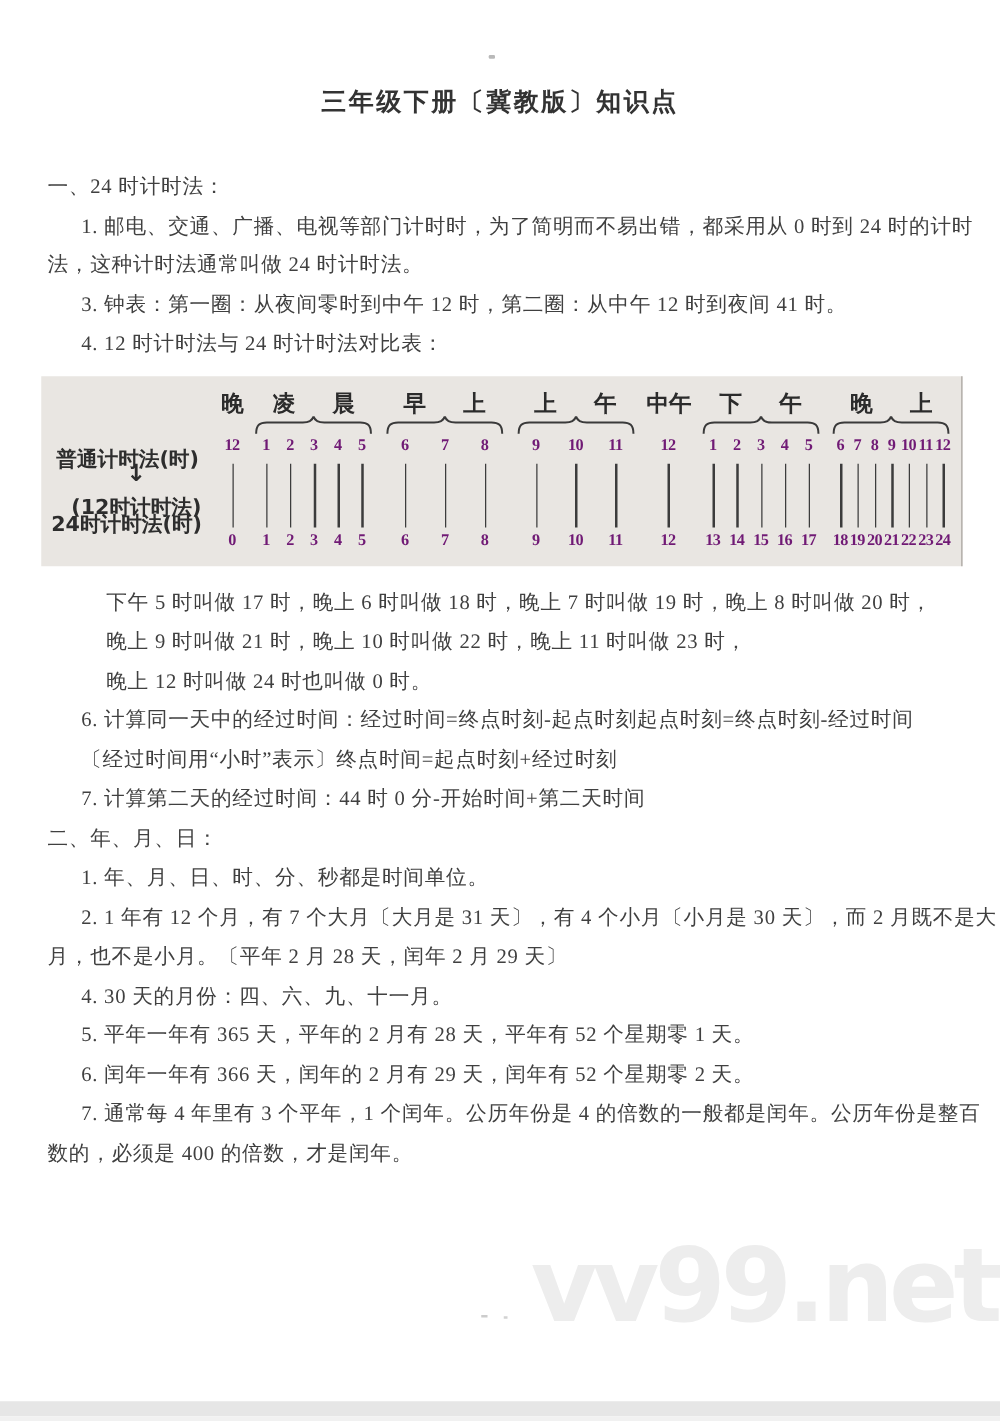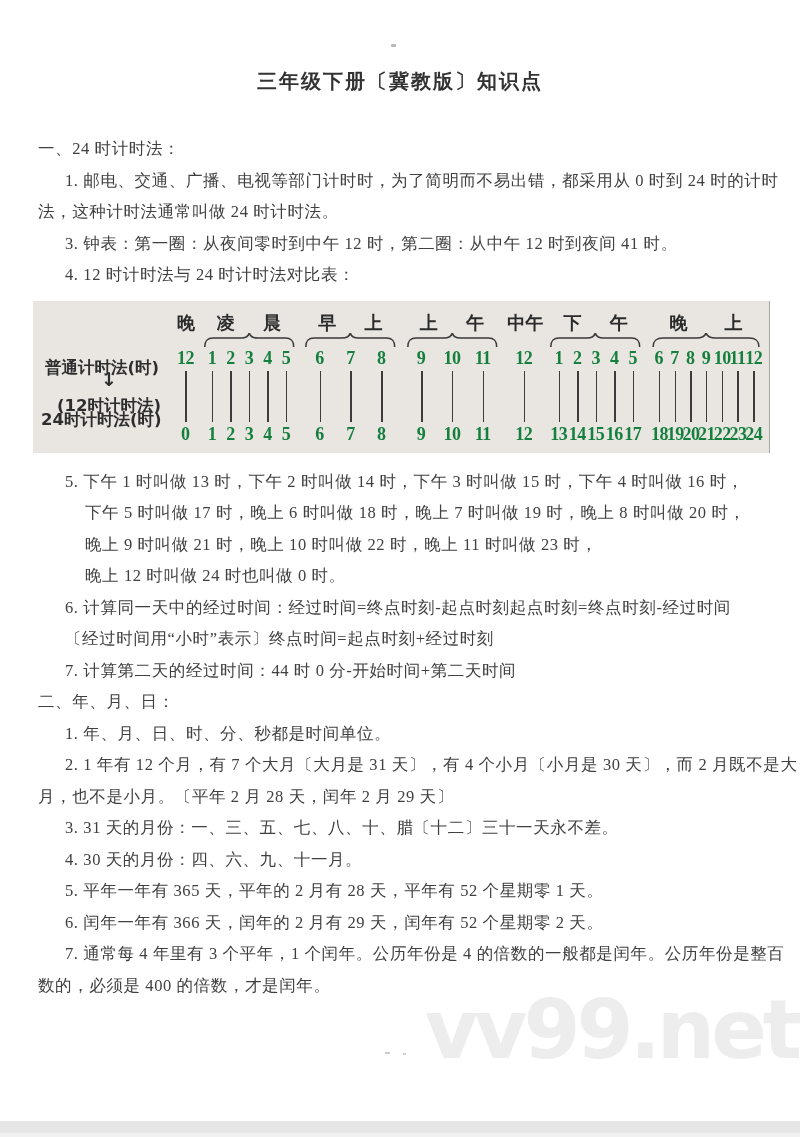--- a/index.html
+++ b/index.html
@@ -40,21 +40,21 @@
   .dl-mid{position:absolute;top:82px;left:16px;}
   .dl-bot{position:absolute;bottom:14px;left:0;}
   .dgroups{flex:1;display:flex;gap:9px;min-width:0;}
   .dgroup{display:flex;flex-direction:column;min-width:0;}
   .glabel{
     height:20px;display:flex;justify-content:space-around;align-items:center;
     font-weight:bold;font-size:18px;color:#2b2b2b;
   }
   .gbrace{height:15px;}
   .gbrace svg{display:block;width:100%;height:14px;}
-  .gnums{height:21px;display:flex;font-size:18px;color:#15803d;font-weight:bold;}
+  .gnums{height:21px;display:flex;font-size:13px;color:#701a75;font-weight:bold;}
   .gnums .col{flex:1;text-align:center;min-width:0;letter-spacing:-0.5px;}
   .gticks{flex:1;display:flex;}
   .gticks .tick{flex:1;position:relative;}
   .gticks .tick::after{
     content:"";position:absolute;left:50%;top:2px;bottom:2px;width:1.5px;background:#3c3c3c;
   }
   
   .watermark{
     position:absolute;top:982px;right:2px;z-index:0;
     font-family:"DejaVu Sans","Liberation Sans",sans-serif;
@@ -274,32 +274,30 @@
             <span class="col">21</span>
             <span class="col">22</span>
             <span class="col">23</span>
             <span class="col">24</span>
           </div>
         </div>
       </div>
   </div>
 
   <div class="tblock-after">
-      <div class="tline ind1">5. 下午 1 时叫做 13 时，下午 2 时叫做 14 时，下午 3 时叫做 15 时，下午 4 时叫做 16 时，</div>
       <div class="tline ind2">下午 5 时叫做 17 时，晚上 6 时叫做 18 时，晚上 7 时叫做 19 时，晚上 8 时叫做 20 时，</div>
       <div class="tline ind2">晚上 9 时叫做 21 时，晚上 10 时叫做 22 时，晚上 11 时叫做 23 时，</div>
       <div class="tline ind2">晚上 12 时叫做 24 时也叫做 0 时。</div>
       <div class="tline ind1">6. 计算同一天中的经过时间：经过时间=终点时刻-起点时刻起点时刻=终点时刻-经过时间</div>
       <div class="tline ind1">〔经过时间用“小时”表示〕终点时间=起点时刻+经过时刻</div>
       <div class="tline ind1">7. 计算第二天的经过时间：44 时 0 分-开始时间+第二天时间</div>
       <div class="tline ind0">二、年、月、日：</div>
       <div class="tline ind1">1. 年、月、日、时、分、秒都是时间单位。</div>
       <div class="tline ind1">2. 1 年有 12 个月，有 7 个大月〔大月是 31 天〕，有 4 个小月〔小月是 30 天〕，而 2 月既不是大</div>
       <div class="tline ind0">月，也不是小月。〔平年 2 月 28 天，闰年 2 月 29 天〕</div>
-      <div class="tline ind1">3. 31 天的月份：一、三、五、七、八、十、腊〔十二〕三十一天永不差。</div>
       <div class="tline ind1">4. 30 天的月份：四、六、九、十一月。</div>
       <div class="tline ind1">5. 平年一年有 365 天，平年的 2 月有 28 天，平年有 52 个星期零 1 天。</div>
       <div class="tline ind1">6. 闰年一年有 366 天，闰年的 2 月有 29 天，闰年有 52 个星期零 2 天。</div>
       <div class="tline ind1">7. 通常每 4 年里有 3 个平年，1 个闰年。公历年份是 4 的倍数的一般都是闰年。公历年份是整百</div>
       <div class="tline ind0">数的，必须是 400 的倍数，才是闰年。</div>
     </div>
 </div>
 
 <div class="watermark">vv99.net</div>
 

